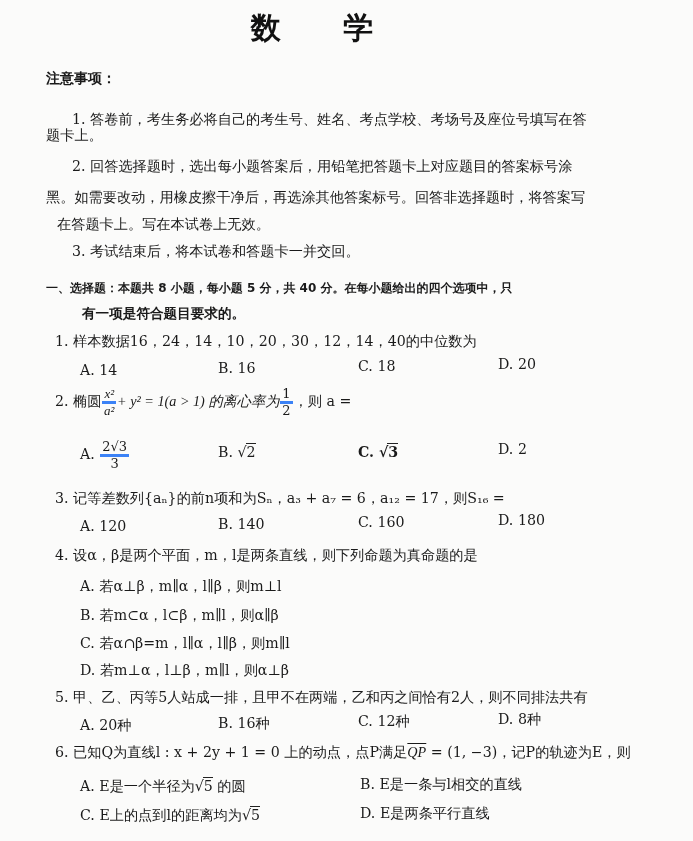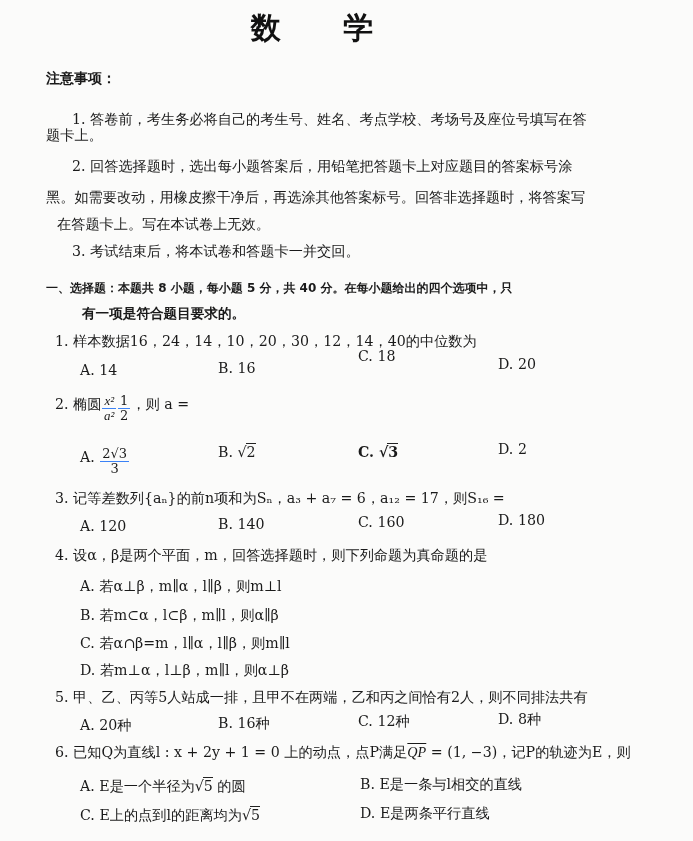--- a/index.html
+++ b/index.html
@@ -16,21 +16,21 @@
     left: 0; width: 624px; top: 8px; text-align: center;
     font-family: "DejaVu Sans", "Liberation Sans", sans-serif;
     font-weight: bold; font-size: 30px; letter-spacing: 26px; text-indent: 26px;
     color: #111;
   }
   .bold { font-weight: bold; font-family: "DejaVu Sans", "Liberation Sans", sans-serif; }
   .notice-head { left: 46px; top: 70px; font-size: 14px; }
   .line { font-size: 14.2px; }
   .it { font-style: italic; font-family: "Liberation Serif", serif; }
   .frac { display: inline-block; vertical-align: middle; text-align: center; line-height: 1.05; margin: 0 1px; }
-  .frac .num { display: block; border-bottom: 1px solid #3b82f6; padding: 0 2px; font-size: 13px; margin-top: 7px; }
+  .frac .num { display: block; border-bottom: 3px solid #3b82f6; padding: 0 2px; font-size: 13px; }
   .frac .den { display: block; font-size: 13px; }
   .sqrt { display: inline-block; border-top: 1px solid #222; padding-left: 1px; margin-left: -1px; }
   .ovl { text-decoration: overline; }
   .opt { position: absolute; white-space: nowrap; font-size: 14.2px; }
 </style>
 </head>
 <body>
 
 <div class="abs title">数 学</div>
 
@@ -45,44 +45,44 @@
 
 <div class="abs bold line" style="left:46px;top:280px;font-size:12px;">一、选择题：本题共 8 小题，每小题 5 分，共 40 分。在每小题给出的四个选项中，只</div>
 <div class="abs bold line" style="left:82px;top:305px;font-size:13.6px;">有一项是符合题目要求的。</div>
 
 <div class="abs line" style="left:55px;top:332px;">
   <span>1.</span>
   <span>样本数据16，24，14，10，20，30，12，14，40的中位数为</span>
 </div>
 <div class="opt" style="left:80px;top:362px;"><span>A.</span> <span>14</span></div>
 <div class="opt" style="left:218px;top:360px;"><span>B.</span> <span>16</span></div>
-<div class="opt" style="left:358px;top:348px;"><span>C.</span> <span>18</span></div>
+<div class="opt" style="left:358px;top:358px;"><span>C.</span> <span>18</span></div>
 <div class="opt" style="left:498px;top:356px;"><span>D.</span> <span>20</span></div>
 
 <div class="abs line" style="left:55px;top:387px;">
   <span>2.</span>
-  <span>椭圆</span><span class="frac it"><span class="num">x²</span><span class="den">a²</span></span><span class="frac"><span class="num">1</span><span class="den">2</span></span><span>，则 a =</span>
+  <span>椭圆</span><span class="frac it"><span class="num">x²</span><span class="den">a²</span></span><span class="it">+ y² = 1(a &gt; 1) 的离心率为</span><span class="frac"><span class="num">1</span><span class="den">2</span></span><span>，则 a =</span>
 </div>
 <div class="opt" style="left:80px;top:440px;"><span>A.</span> <span class="frac"><span class="num">2√3</span><span class="den">3</span></span></div>
 <div class="opt" style="left:218px;top:443px;"><span>B.</span> √<span class="sqrt">2</span></div>
 <div class="opt" style="left:358px;top:443px;font-weight:bold;"><span>C.</span> √<span class="sqrt">3</span></div>
 <div class="opt" style="left:498px;top:441px;"><span>D.</span> <span>2</span></div>
 
 <div class="abs line" style="left:55px;top:489px;">
   <span>3.</span>
   <span>记等差数列{aₙ}的前n项和为Sₙ，a₃ + a₇ = 6，a₁₂ = 17，则S₁₆ =</span>
 </div>
 <div class="opt" style="left:80px;top:518px;"><span>A.</span> <span>120</span></div>
 <div class="opt" style="left:218px;top:516px;"><span>B.</span> <span>140</span></div>
 <div class="opt" style="left:358px;top:514px;"><span>C.</span> <span>160</span></div>
 <div class="opt" style="left:498px;top:512px;"><span>D.</span> <span>180</span></div>
 
 <div class="abs line" style="left:55px;top:546px;">
   <span>4.</span>
-  <span>设α，β是两个平面，m，回答选择题时，则下列命题为真命题的是</span>
+  <span>设α，β是两个平面，m，l是两条直线，则下列命题为真命题的是</span>
 </div>
 <div class="opt" style="left:80px;top:577px;"><span>A.</span> <span>若α⊥β，m∥α，l∥β，则m⊥l</span></div>
 <div class="opt" style="left:80px;top:606px;"><span>B.</span> <span>若m⊂α，l⊂β，m∥l，则α∥β</span></div>
 <div class="opt" style="left:80px;top:634px;"><span>C.</span> <span>若α∩β=m，l∥α，l∥β，则m∥l</span></div>
 <div class="opt" style="left:80px;top:661px;"><span>D.</span> <span>若m⊥α，l⊥β，m∥l，则α⊥β</span></div>
 
 <div class="abs line" style="left:55px;top:688px;">
   <span>5.</span>
   <span>甲、乙、丙等5人站成一排，且甲不在两端，乙和丙之间恰有2人，则不同排法共有</span>
 </div>

